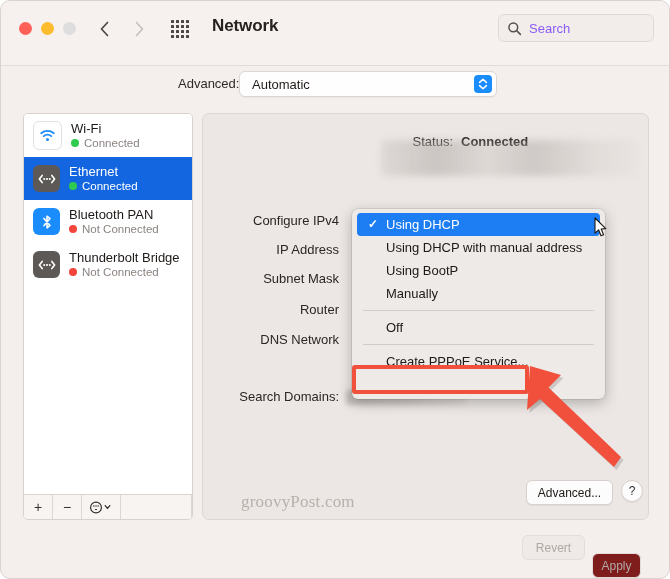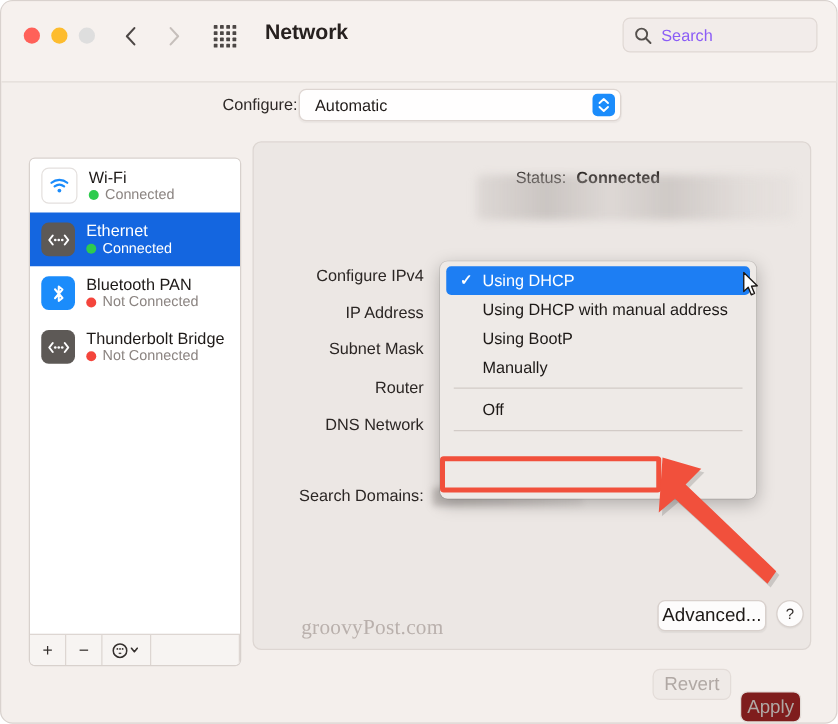--- a/index.html
+++ b/index.html
@@ -134,21 +134,20 @@
   
   #sidebar {
     position: absolute;
     left: 22px; top: 112px;
     width: 170px; height: 407px;
     background: #ffffff;
     border: 1px solid #d8d1cd;
     border-radius: 5px;
     box-sizing: border-box;
     overflow: hidden;
-    margin-top: 13px;
   }
   #iface-list {
     position: absolute;
     left: 0; top: 0;
     width: 168px; height: 381px;
     background: #ffffff;
     overflow: hidden;
   }
   .iface {
     position: relative;
@@ -346,21 +345,21 @@
   
   #red-arrow {
     position: absolute;
     left: 515px; top: 355px;
     width: 125px; height: 130px;
   }
 
   
   .btn {
     position: absolute;
-    font-size: 15px;
+    font-size: 12px;
     color: #1d1917;
     background: #fdfcfc;
     border: 1px solid #d8d0cc;
     border-radius: 6px;
     box-sizing: border-box;
     display: flex;
     align-items: center;
     justify-content: center;
     box-shadow: 0 1px 1px rgba(0,0,0,0.05);
   }
@@ -447,21 +446,21 @@
       <div id="search-icon">
         <svg width="15" height="15" viewBox="0 0 15 15">
           <circle cx="6.3" cy="6.3" r="4.4" fill="none" stroke="#55504d" stroke-width="1.5"></circle>
           <line x1="9.6" y1="9.6" x2="13.4" y2="13.4" stroke="#55504d" stroke-width="1.5" stroke-linecap="round"></line>
         </svg>
       </div>
       <div id="search-placeholder">Search</div>
     </div>
   </div>
 
-  <div id="location-label">Configure:</div>
+  <div id="location-label">Advanced:</div>
   <div id="location-select">
     <div id="location-value">Automatic</div>
     <div class="stepper-blue">
       <svg width="18" height="18" viewBox="0 0 18 18">
         <path d="M5.6 7.4 L9 4.2 L12.4 7.4" fill="none" stroke="#ffffff" stroke-width="1.5" stroke-linecap="round" stroke-linejoin="round"></path>
         <path d="M5.6 10.6 L9 13.8 L12.4 10.6" fill="none" stroke="#ffffff" stroke-width="1.5" stroke-linecap="round" stroke-linejoin="round"></path>
       </svg>
     </div>
   </div>
 
@@ -586,20 +585,23 @@
       <span>Using BootP</span>
     </div>
     <div class="menu-item">
       <span>Manually</span>
     </div>
     <div class="menu-sep"></div>
     <div class="menu-item">
       <span>Off</span>
     </div>
     <div class="menu-sep"></div>
+    <div class="menu-item">
+      <span>Create PPPoE Service...</span>
+    </div>
     <div id="pppoe-highlight"></div>
   </div>
 
   <div id="cursor">
     <svg width="14" height="21" viewBox="0 0 14 21">
       <path d="M1 1 L1 16.2 L4.6 12.8 L7 18.8 L9.6 17.7 L7.2 12 L11.8 11.6 Z" fill="#ffffff" stroke="#1d1917" stroke-width="1.1" stroke-linejoin="round"></path>
     </svg>
   </div>
 
   <div id="red-arrow">

